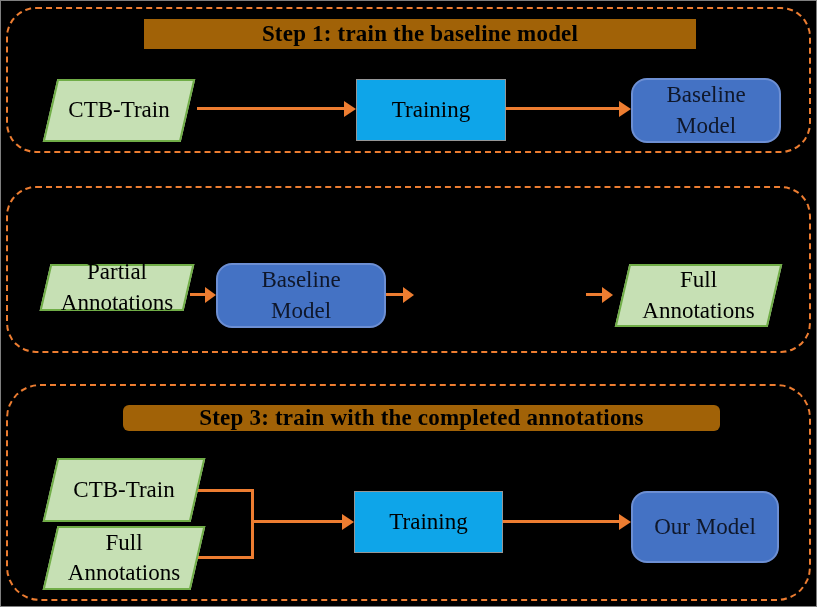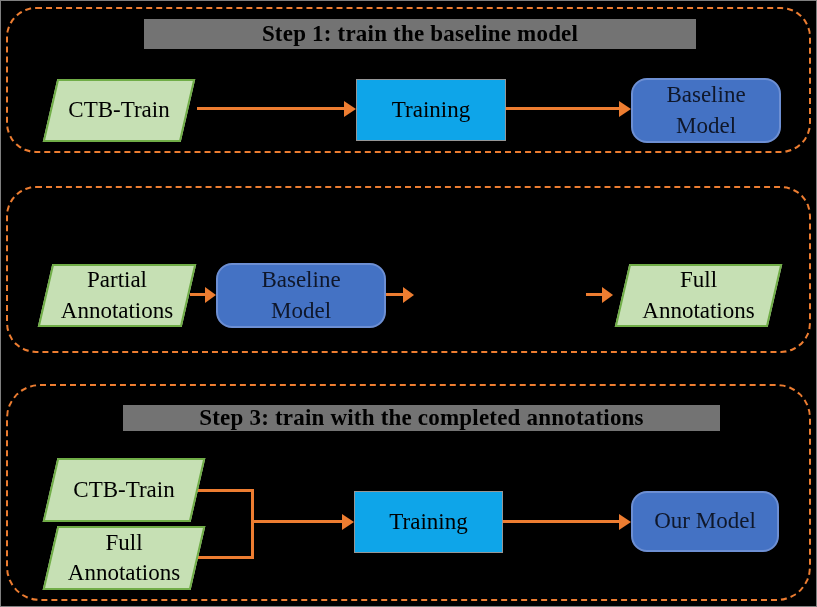--- a/index.html
+++ b/index.html
@@ -9,28 +9,28 @@
     font-family:"Liberation Serif","DejaVu Serif",serif;
   }
   .step-box{
     position:absolute;border:2px dashed #ed7d31;border-radius:30px;
     box-sizing:border-box;background:transparent;
   }
   #step1-box{left:5px;top:6px;width:805px;height:146px;}
   #step2-box{left:5px;top:185px;width:805px;height:167px;}
   #step3-box{left:5px;top:383px;width:805px;height:217px;border-radius:34px;}
   .banner{
-    position:absolute;background:#737373;color:#000;
+    position:absolute;background:#a16207;color:#000;
     font-weight:700;font-size:23px;text-align:center;
     display:flex;align-items:center;justify-content:center;
     z-index:3;letter-spacing:0.2px;
   }
   #banner1{left:143px;top:18px;width:552px;height:30px;}
   #banner2{left:8px;top:206px;width:788px;height:29px;}
-  #banner3{left:122px;top:404px;width:597px;height:26px;}
+  #banner3{left:122px;top:404px;width:597px;height:26px;border-radius:6px;}
   .shape{position:absolute;z-index:2;}
   .label{
     position:absolute;inset:0;display:flex;align-items:center;justify-content:center;
     text-align:center;font-size:23px;line-height:1.32;color:#000;z-index:2;
   }
   .label .txt{display:inline-block;}
   
   .para .fill{
     position:absolute;left:9px;right:9px;top:0;bottom:0;
     background:#c6e0b4;border:2px solid #70ad47;box-sizing:border-box;
@@ -83,21 +83,21 @@
   <div class="head" style="left:618px;top:100px;"></div>
 
   <div class="shape model" style="left:630px;top:77px;width:150px;height:65px;">
     <div class="label">
         <span class="txt" style="max-width:100px;">Baseline Model</span>
       </div>
   </div>
 
   <div class="step-box" id="step2-box"></div>
 
-  <div class="shape para" style="left:35px;top:263px;width:162px;height:63px;">
+  <div class="shape para" style="left:35px;top:263px;width:162px;height:47px;">
     <div class="fill"></div>
     <div class="label">
         <span class="txt" style="max-width:125px;">Partial Annotations</span>
       </div>
   </div>
 
   <div class="line" style="left:189px;top:292px;width:16px;height:3px;"></div>
   <div class="head" style="left:204px;top:286px;border-left-width:11px;"></div>
 
   <div class="shape model" style="left:215px;top:262px;width:170px;height:65px;">
@@ -147,19 +147,19 @@
 
   <div class="shape proc" style="left:353px;top:490px;width:149px;height:62px;">
     <div class="label">
         <span class="txt">Training</span>
       </div>
   </div>
 
   <div class="line" style="left:502px;top:519px;width:116px;height:3px;"></div>
   <div class="head" style="left:618px;top:513px;"></div>
 
-  <div class="shape model" style="left:630px;top:490px;width:148px;height:61px;padding-left:30px;">
+  <div class="shape model" style="left:630px;top:490px;width:148px;height:72px;padding-left:30px;">
     <div class="label">
         <span class="txt" style="white-space:nowrap;">Our Model</span>
       </div>
   </div>
 
 </div>
 
 </body></html>

